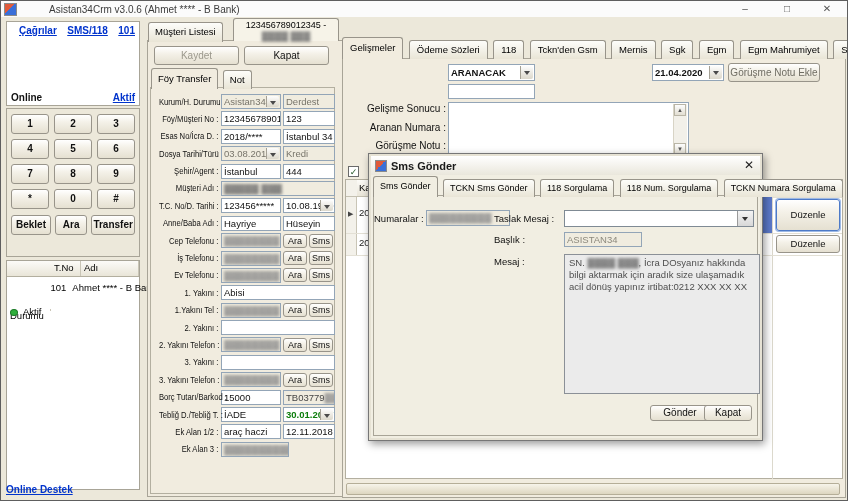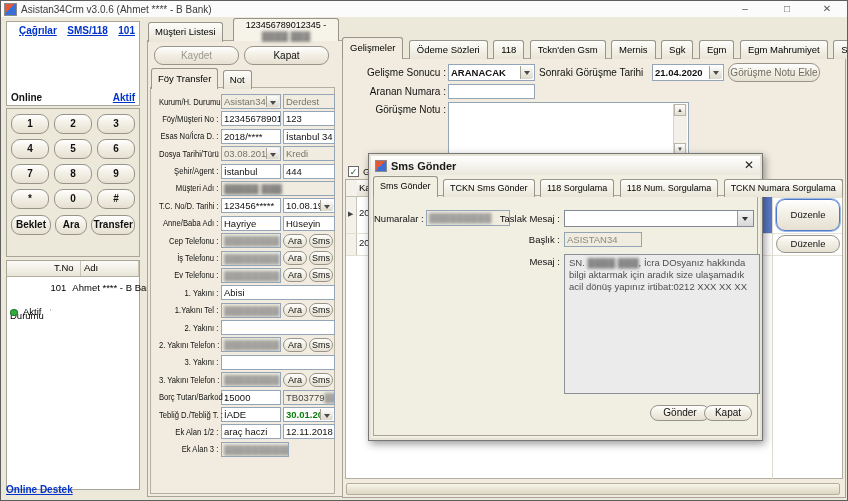--- a/index.html
+++ b/index.html
@@ -1,23 +1,23 @@
 <!DOCTYPE html>
 <html><head>
 <meta charset="utf-8">
 <style>
   html,body{margin:0;padding:0;background:#c8c8c8;font-family:"Liberation Sans",sans-serif;}
   .win{position:relative;width:848px;height:501px;background:#ece8da;border:1px solid #5e5e5e;box-sizing:border-box;overflow:hidden;}
   
-  .titlebar{position:absolute;left:0;top:0;width:100%;height:16px;background:#fbfbfb;display:flex;align-items:center;padding:0 3px;box-sizing:border-box;}
+  .titlebar{position:absolute;left:0;top:0;width:100%;height:16px;background:#fbfbfb;display:flex;align-items:center;padding:0 3px;box-sizing:border-box;gap:28px;}
   .appicon{width:11px;height:11px;display:inline-block;background:linear-gradient(135deg,#e05a3a 0 45%,#3a6fd8 45% 100%);border:1px solid #8a8a8a;margin-right:4px;}
   .title-text{font-size:10px;color:#3c3c3c;}
   .wctl{position:absolute;top:1px;font-size:10px;color:#555;width:28px;text-align:center;cursor:default;line-height:13px;}
   
-  .xpbtn{display:inline-block;background:linear-gradient(#ffffff,#f4f1e8 40%,#e5e0d1);border:1px solid #98948a;border-radius:9px;font-size:10px;color:#111;text-align:center;box-sizing:border-box;}
+  .xpbtn{display:inline-block;background:linear-gradient(#ffffff,#f4f1e8 40%,#e5e0d1);border:1px solid #98948a;border-radius:3px;font-size:10px;color:#111;text-align:center;box-sizing:border-box;}
   .xpbtn.disabled{color:#9b988c;}
   .xpbtn.focused{border:1px solid #4d7ac8;box-shadow:0 0 0 1px #9db9e4;}
   .tb{display:inline-block;background:#fff;border:1px solid #93a5b7;font-size:9.5px;color:#111;padding:0 2px;height:15px;line-height:13px;box-sizing:border-box;white-space:nowrap;overflow:hidden;vertical-align:top;}
   .tb.dis{background:#f0ecdf;color:#77746a;}
   .blurx{filter:blur(1.5px);color:#8e8e8e;}
   .blurx.dark{color:#6d6d6d;}
   .combo{position:relative;padding-right:8px;}
   .combo .arrbtn{position:absolute;right:1px;top:1px;bottom:1px;width:12px;background:linear-gradient(#fdfdfd,#dcd8cb);border-left:1px solid #a5a195;border-radius:0 2px 2px 0;}
   .combo .arrbtn::after{content:"";position:absolute;left:3px;top:5px;border:3px solid transparent;border-top:4px solid #4a4a4a;}
   .link{color:#0033cc;font-weight:bold;text-decoration:underline;font-size:10px;cursor:pointer;}
@@ -58,21 +58,21 @@
   .f2{width:52px;flex:0 0 52px;}
   .fw{width:114px;flex:0 0 114px;}
   .mini{width:24px;flex:0 0 24px;height:14px;line-height:12px;font-size:9px;}
   .greenbold{color:#0b7d0b;font-weight:bold;}
   
   .panel-right{position:absolute;left:341px;top:36px;width:504px;height:461px;}
   .rtabs{position:absolute;left:0;top:0;height:21px;width:100%;z-index:3;white-space:nowrap;}
   .rtab{display:inline-block;height:18px;line-height:17px;padding:0 7px;font-size:9.5px;border:1px solid #98948a;border-bottom:none;border-radius:3px 3px 0 0;background:linear-gradient(#fdfdfa,#e9e5d6);margin-right:1px;vertical-align:bottom;}
   .rtab.active{background:#f1ecdf;height:21px;line-height:20px;}
   .rbody{position:absolute;left:0;top:21px;width:100%;height:440px;border:1px solid #a8a497;background:#f1ecdf;box-sizing:border-box;}
-  .rlabel{position:absolute;font-size:10px;color:#111;white-space:nowrap;}
+  .rlabel{position:absolute;font-size:10px;color:#111;white-space:nowrap;margin-top:36px;}
   .notes-area{position:absolute;background:#fff;border:1px solid #93a5b7;box-sizing:border-box;}
   .sbar{position:absolute;right:1px;top:1px;bottom:1px;width:13px;background:#f2f0e9;border-left:1px solid #d8d4c6;}
   .sarr{position:absolute;left:0;width:12px;height:12px;background:linear-gradient(#fdfdfd,#e2ded2);border:1px solid #b9b5a6;box-sizing:border-box;font-size:6px;line-height:11px;text-align:center;color:#555;}
   .grid-bg{position:absolute;background:#fff;border:1px solid #b3afa0;box-sizing:border-box;}
   .ghdr{position:absolute;height:17px;background:linear-gradient(#fcfbf8,#e9e5d8);border-bottom:1px solid #c4c0b1;font-size:9.5px;line-height:16px;box-sizing:border-box;}
   .gcelltxt{position:absolute;font-size:9.5px;color:#222;}
   .selcell{position:absolute;background:#5b79c9;color:#fff;font-size:9px;line-height:34px;}
   .selector-col{position:absolute;width:11px;background:#f3f1ea;border-right:1px solid #c9c5b6;box-sizing:border-box;}
   .rowarrow{position:absolute;font-size:7px;color:#444;}
   .bottom-strip{position:absolute;background:linear-gradient(#f7f4ea,#ddd6c0);border:1px solid #b5ae98;border-radius:2px;box-sizing:border-box;}
@@ -82,21 +82,21 @@
   
   .dlg{position:absolute;left:367px;top:152px;width:395px;height:288px;background:#f1eee2;border:1px solid #767676;box-shadow:2px 3px 8px rgba(0,0,0,.4), inset 0 0 0 2px #e6e2d4;z-index:20;box-sizing:border-box;}
   .dlg-title{position:absolute;left:2px;top:2px;right:2px;height:19px;background:linear-gradient(#ffffff,#eae7dc);display:flex;align-items:center;padding:0 4px;box-sizing:border-box;}
   .dlg-title .ttl{font-size:11px;font-weight:bold;color:#1a1a1a;margin-left:4px;}
   .dlg-close{position:absolute;right:6px;top:2px;font-size:12px;color:#222;cursor:pointer;}
   .dlgicon{width:12px;height:12px;display:inline-block;background:linear-gradient(135deg,#e05a3a 0 45%,#3a6fd8 45% 100%);border:1px solid #8a8a8a;box-sizing:border-box;}
   .dtabs{position:absolute;left:4px;top:22px;right:4px;height:20px;white-space:nowrap;z-index:2;}
   .dtab{display:inline-block;height:17px;line-height:16px;padding:0 6px;font-size:9px;border:1px solid #98948a;border-bottom:none;border-radius:3px 3px 0 0;background:linear-gradient(#fdfdfa,#e9e5d6);margin-right:1px;vertical-align:bottom;}
   .dtab.active{background:#f1eee2;height:20px;line-height:19px;}
   .dlg-body{position:absolute;left:4px;top:41px;right:4px;bottom:4px;border:1px solid #a8a497;background:#f1eee2;box-sizing:border-box;}
-  .dlabel{position:absolute;font-size:9.5px;color:#111;white-space:nowrap;text-align:right;}
+  .dlabel{position:absolute;font-size:9.5px;color:#111;white-space:nowrap;text-align:left;}
   .msgbox{position:absolute;background:#ebebeb;border:1px solid #8b9097;box-sizing:border-box;font-size:9.5px;color:#4f4f4f;line-height:12px;padding:2px 4px;}
   .classic-combo{position:absolute;background:#fff;border:1px solid #7f8a94;box-sizing:border-box;}
   .classic-combo .btn{position:absolute;right:0;top:0;bottom:0;width:15px;background:linear-gradient(#f4f4f4,#d8d8d8);border-left:1px solid #9a9a9a;}
   .classic-combo .btn::after{content:"";position:absolute;left:4px;top:6px;border:3.5px solid transparent;border-top:4px solid #333;}
 </style>
 </head>
 <body>
 
 <div class="win">
 

